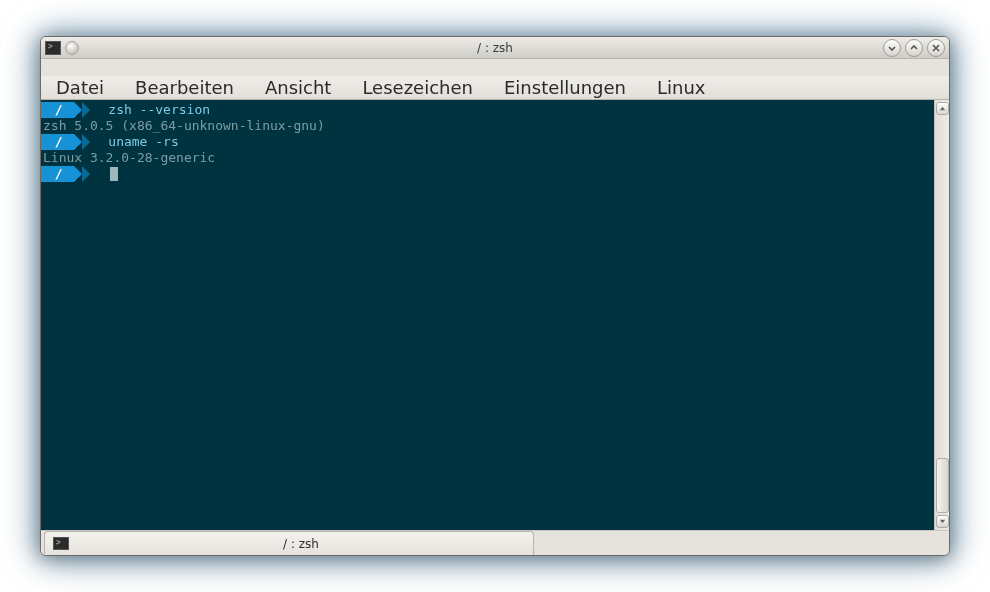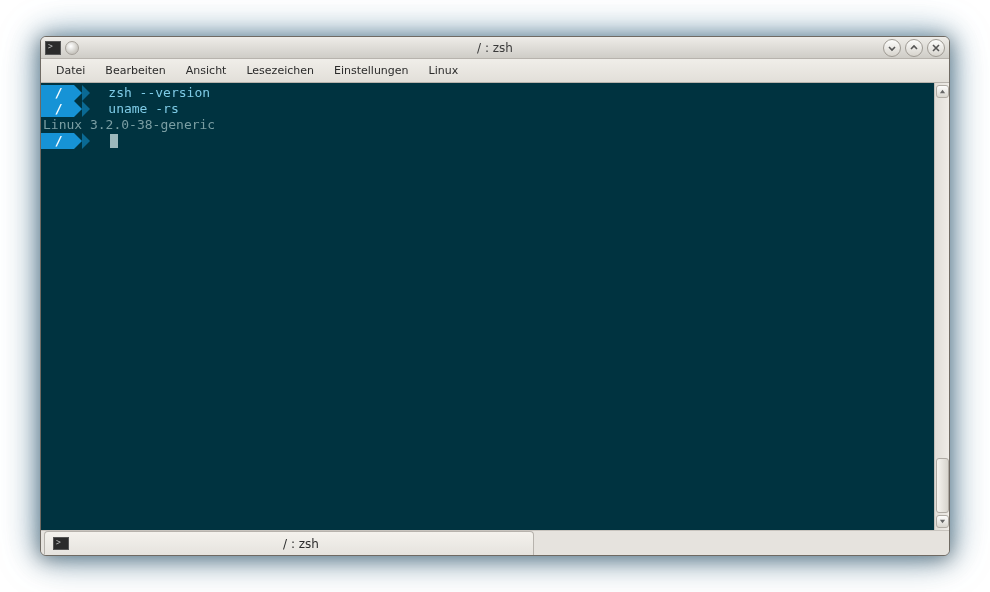--- a/index.html
+++ b/index.html
@@ -83,23 +83,24 @@
     border:1px solid #a5a19a;
   }
   
   .menubar {
     height: 24px;
     background: linear-gradient(to bottom,#f0eee9,#e2dfd9);
     border-bottom: 1px solid #b7b3ad;
     display: flex;
     align-items: center;
     padding: 0 6px;
-    gap: 2px;
-    font-size: 11px;
+    gap: 13px;
+    font-size: 18px;
     color: #2b2b2b;
+    margin-top: 17px;
   }
   .menu-item {
     padding: 3px 9px;
     cursor: pointer;
   }
   
   .main {
     flex: 1;
     display: flex;
     background: #e6e3de;
@@ -239,22 +240,23 @@
     <div class="menu-item">Bearbeiten</div>
     <div class="menu-item">Ansicht</div>
     <div class="menu-item">Lesezeichen</div>
     <div class="menu-item">Einstellungen</div>
     <div class="menu-item">Linux</div>
   </div>
 
   <div class="main">
     <div class="term" id="term">
           <div class="line"><span class="prompt-seg"><span class="seg-body"> / </span><span class="seg-arrow-bright"></span><span class="seg-arrow-dim"></span></span><span class="cmd"> zsh --version</span></div>
+          <div class="line"><span class="out">zsh 5.0.5 (x86_64-unknown-linux-gnu)</span></div>
           <div class="line"><span class="prompt-seg"><span class="seg-body"> / </span><span class="seg-arrow-bright"></span><span class="seg-arrow-dim"></span></span><span class="cmd"> uname -rs</span></div>
-          <div class="line"><span class="out">Linux 3.2.0-38-generic</span></div>
+          <div class="line"><span class="out">Linux 3.2.0-28-generic</span></div>
           <div class="line"><span class="prompt-seg"><span class="seg-body"> / </span><span class="seg-arrow-bright"></span><span class="seg-arrow-dim"></span></span><span class="cmd"> </span><span class="cursor-block"></span></div>
         </div>
     <div class="scrollbar">
       <div class="sb-btn">
         <svg viewBox="0 0 8 8">
               <path d="M1 6 L4 2 L7 6 Z"></path>
             </svg>
       </div>
       <div class="sb-track">
         <div class="sb-thumb"></div>

